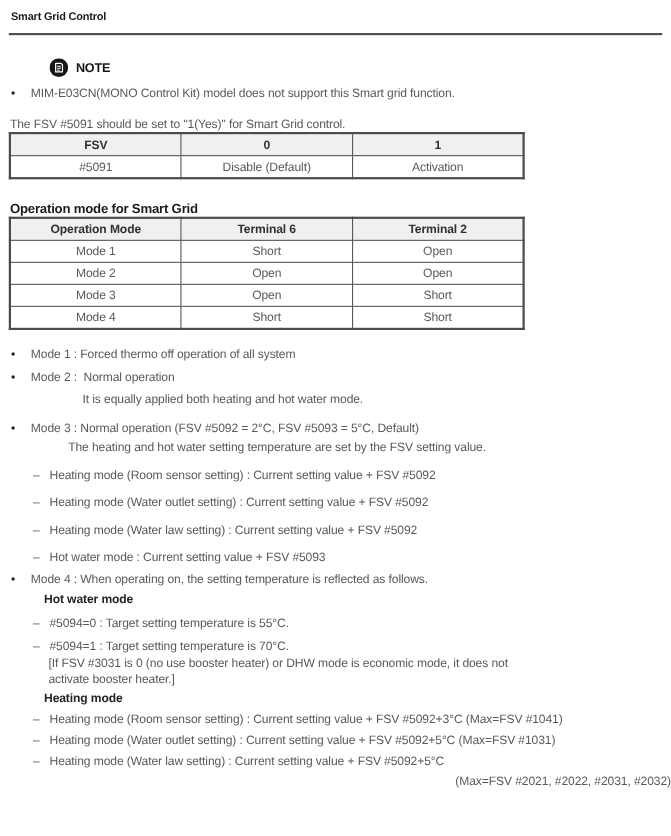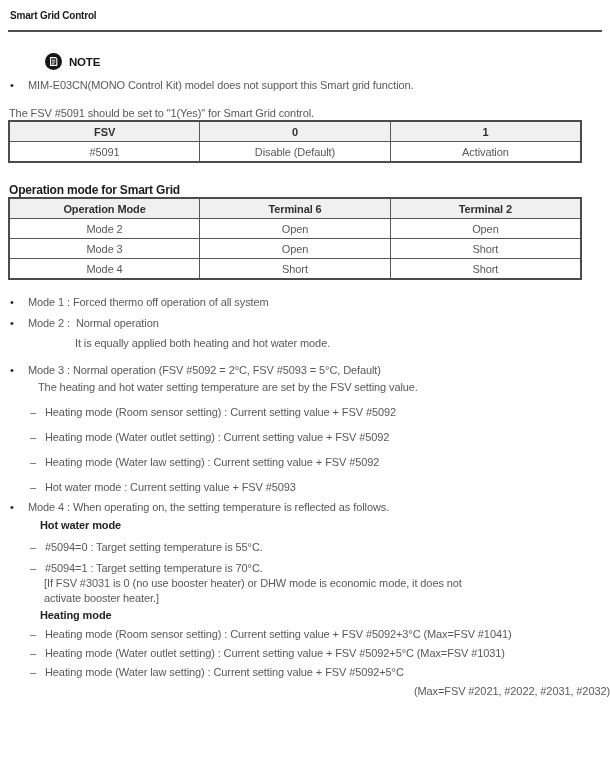--- a/index.html
+++ b/index.html
@@ -45,21 +45,21 @@
     display:flex;
     margin-left:30px;
     line-height:13px;
   }
   .d-item .marker{width:15px;flex:none;color:#58595b;}
   .d-item .txt{flex:1;white-space:pre-wrap;}
   .intro{margin:15px 0 0 9px;line-height:13px;}
   .cont{line-height:13px;white-space:pre-wrap;}
   table.tbl{
     margin:0 0 0 8px;
-    width:574px;
+    width:469px;
     border-collapse:collapse;
     table-layout:fixed;
     border:2px solid #4a4b4d;
   }
   table.tbl th, table.tbl td{
     border:1px solid #57585a;
     height:19px;
     text-align:center;
     vertical-align:middle;
     padding:0;
@@ -86,21 +86,21 @@
     margin-left:40px;
     font-weight:bold;
     color:#242424;
     line-height:13px;
   }
   .mt16{margin-top:16px;} .mt14{margin-top:14px;} .mt12{margin-top:12px;}
   .mt9{margin-top:9px;} .mt8{margin-top:8px;} .mt7{margin-top:7px;}
   .mt6{margin-top:6px;} .mt5{margin-top:5px;} .mt4{margin-top:4px;}
   .mt2{margin-top:2px;}
   .ind75{padding-left:75px;}
-  .ind78{padding-left:38px;}
+  .ind78{padding-left:62px;}
   .ind90{padding-left:44px;}
   .ind234{padding-left:234px;text-align:right;}
 </style>
 </head>
 <body>
 
 <div class="page">
 
   <div class="title">Smart Grid Control</div>
   <div class="rule"></div>
@@ -143,20 +143,25 @@
   <div class="sec-head">Operation mode for Smart Grid</div>
 
   <table class="tbl tbl2">
     <tbody>
         <tr>
       <th>Operation Mode</th>
       <th>Terminal 6</th>
       <th>Terminal 2</th>
     </tr>
     <tr>
+      <td>Mode 1</td>
+      <td>Short</td>
+      <td>Open</td>
+    </tr>
+    <tr>
       <td>Mode 2</td>
       <td>Open</td>
       <td>Open</td>
     </tr>
     <tr>
       <td>Mode 3</td>
       <td>Open</td>
       <td>Short</td>
     </tr>
     <tr>

